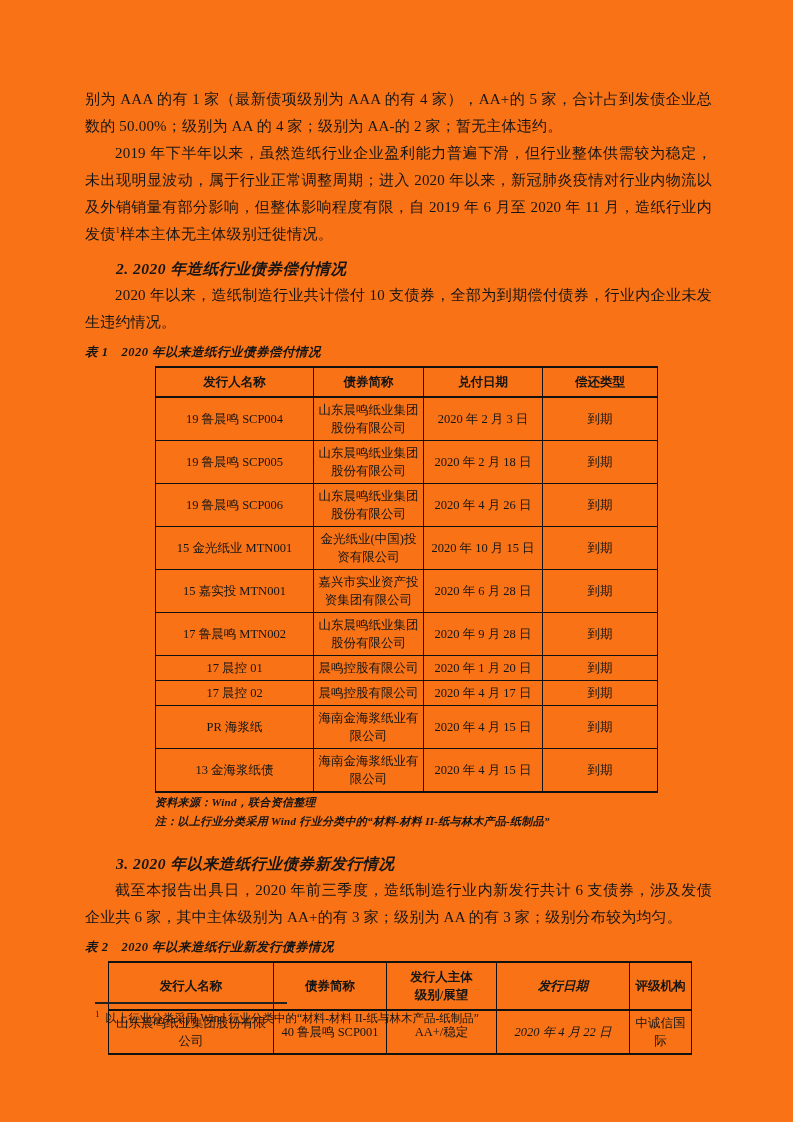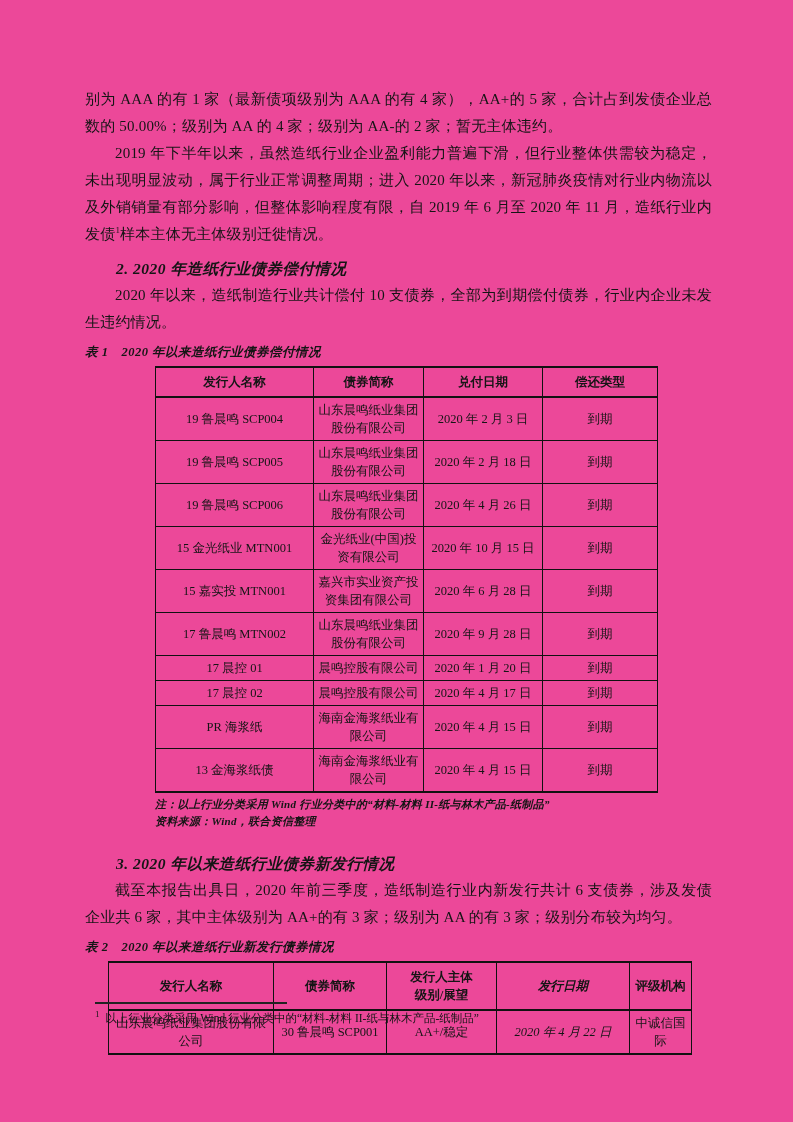--- a/index.html
+++ b/index.html
@@ -1,19 +1,19 @@
 <!DOCTYPE html>
 <html><head>
 <meta charset="utf-8">
 <style>
   html,body{margin:0;padding:0;background:#ffffff;}
   .page{
     position:relative;
     width:793px;height:1122px;
-    background:#ec4899;
+    background:#f97316;
     overflow:hidden;
     color:#151515;
     font-family:"Liberation Serif","DejaVu Serif",serif;
   }
   .content{
     position:absolute;
     left:85px;top:86px;
     width:627px;
   }
   .para{
@@ -186,43 +186,43 @@
         </tr>
         <tr>
           <td class="c0">13 金海浆纸债</td>
           <td class="c1">海南金海浆纸业有限公司</td>
           <td class="c2">2020 年 4 月 15 日</td>
           <td class="c3">到期</td>
         </tr>
       </tbody>
     </table>
 
+    <p class="tbl-note src">资料来源：Wind，联合资信整理</p>
     <p class="tbl-note">注：以上行业分类采用 Wind 行业分类中的“材料-材料 II-纸与林木产品-纸制品”</p>
-    <p class="tbl-note src">资料来源：Wind，联合资信整理</p>
 
     <p class="sec-heading sec3-heading">3. 2020 年以来造纸行业债券新发行情况</p>
     <p class="para indent">截至本报告出具日，2020 年前三季度，造纸制造行业内新发行共计 6 支债券，涉及发债企业共 6 家，其中主体级别为 AA+的有 3 家；级别为 AA 的有 3 家；级别分布较为均匀。</p>
 
     <p class="tbl-caption">表 2　2020 年以来造纸行业新发行债券情况</p>
 
     <table class="t2">
       <thead>
         <tr>
           <th class="c0">发行人名称</th>
           <th class="c1">债券简称</th>
           <th class="c2 prewrap">发行人主体
 级别/展望</th>
           <th class="c3">发行日期</th>
           <th class="c4">评级机构</th>
         </tr>
       </thead>
       <tbody>
         <tr>
           <td class="c0">山东晨鸣纸业集团股份有限公司</td>
-          <td class="c1">30 鲁晨鸣 SCP001</td>
+          <td class="c1">40 鲁晨鸣 SCP001</td>
           <td class="c2">AA+/稳定</td>
           <td class="c3">2020 年 4 月 22 日</td>
           <td class="c4">中诚信国际</td>
         </tr>
       </tbody>
     </table>
 
   </div>
 
   <div class="footnote-block">

